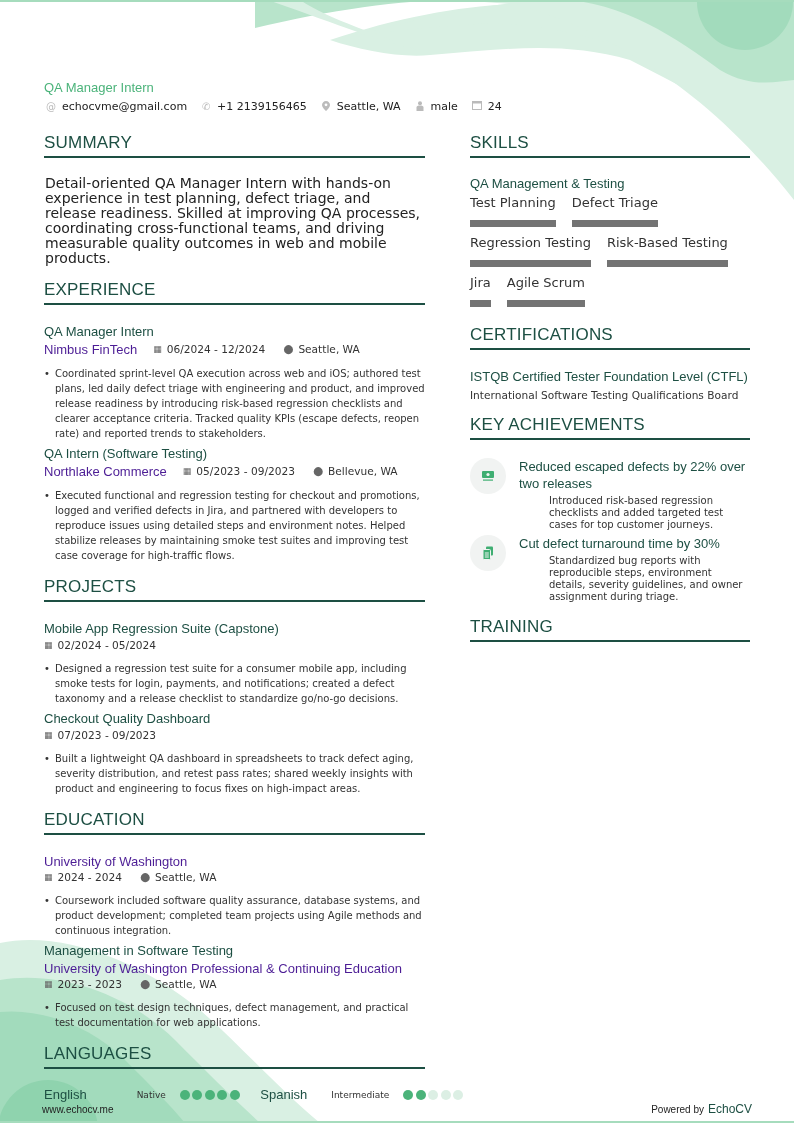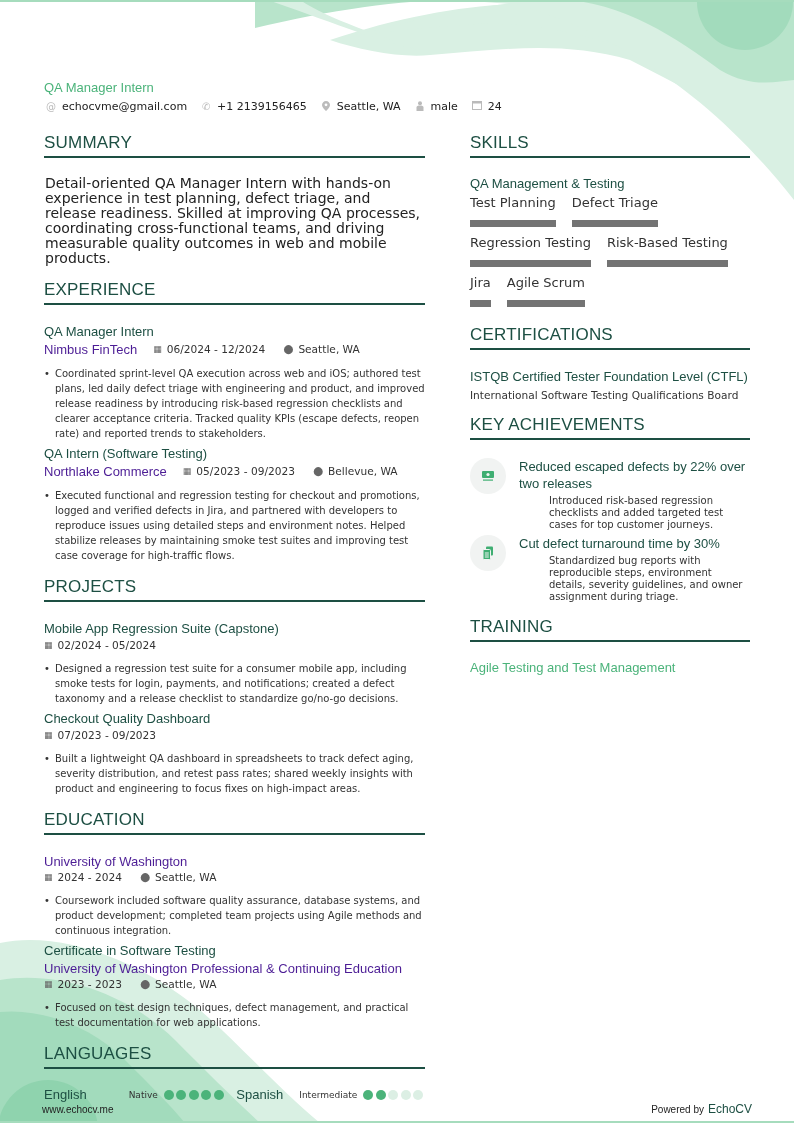--- a/index.html
+++ b/index.html
@@ -41,21 +41,21 @@
   .cert-org { font-size:10.6px; color:#333; margin-top:4px; }
 
   .ach { display:flex; margin-top:2px; margin-bottom:4px; }
   .ach-icon { width:36px; height:36px; border-radius:50%; background:#f1f3f2; display:flex; align-items:center; justify-content:center; margin-right:13px; flex-shrink:0; margin-top:0; color:#3fae72; font-size:12px; }
   .ach-body { flex:1; }
   .ach-title { font-family:"Liberation Sans", sans-serif; font-size:13px; color:#1d4f43; line-height:17px; }
   .ach-desc { font-size:10px; color:#333; line-height:12px; margin-top:3px;margin-left:30px; }
 
   .training { font-family:"Liberation Sans", sans-serif; font-size:13px; color:#4bb37a; margin-top:2px; }
 
-  .langs { display:flex; align-items:center; margin-top:2px; }
+  .langs { display:flex; align-items:center; margin-top:2px;gap:8px; }
   .lang-name { font-family:"Liberation Sans", sans-serif; font-size:13px; color:#1d4f43; }
   .lang-level { font-size:9px; color:#333; margin-left:22px; margin-right:6px; }
   .dots { display:flex; margin-right:10px; }
   .dot { width:10px; height:10px; border-radius:50%; background:#4bb37a; margin-right:2.5px; }
   .dot.off { background:#dcefe4; }
 
   .foot-left { position:absolute; left:42px; top:1104px; font-family:"Liberation Sans", sans-serif; font-size:10px; color:#222; }
   .foot-right { position:absolute; right:42px; top:1102px; font-family:"Liberation Sans", sans-serif; font-size:10px; color:#222; display:flex; align-items:baseline; }
   .foot-right .brand { font-size:12px; margin-left:4px; color:#1d4f43; }
 </style>
@@ -205,21 +205,21 @@
             </span>
           <span class="meta">
               <span class="mi">⬤</span>
               <span>Seattle, WA</span>
             </span>
         </div>
         <div class="bul">Coursework included software quality assurance, database systems, and product development; completed team projects using Agile methods and continuous integration.</div>
       </div>
 
       <div>
-        <div class="it-title">Certificate in Software Testing</div>
+        <div class="it-title">Management in Software Testing</div>
         <div class="it-org">University of Washington Professional &amp; Continuing Education</div>
         <div class="meta-row">
           <span class="meta">
               <span class="mi">▦</span>
               <span>2023 - 2023</span>
             </span>
           <span class="meta">
               <span class="mi">⬤</span>
               <span>Seattle, WA</span>
             </span>
@@ -303,21 +303,20 @@
         </div>
         <div class="ach-body">
           <div class="ach-title">Cut defect turnaround time by 30%</div>
           <div class="ach-desc">Standardized bug reports with reproducible steps, environment details, severity guidelines, and owner assignment during triage.</div>
         </div>
       </div>
     </div>
 
     <div class="sec">
       <div class="sec-title">TRAINING</div>
-      <div class="training">Agile Testing and Test Management</div>
     </div>
   </div>
 
   <div class="foot-left">www.echocv.me</div>
   <div class="foot-right">
     <span>Powered by</span>
     <span class="brand">EchoCV</span>
   </div>
 </div>
 

